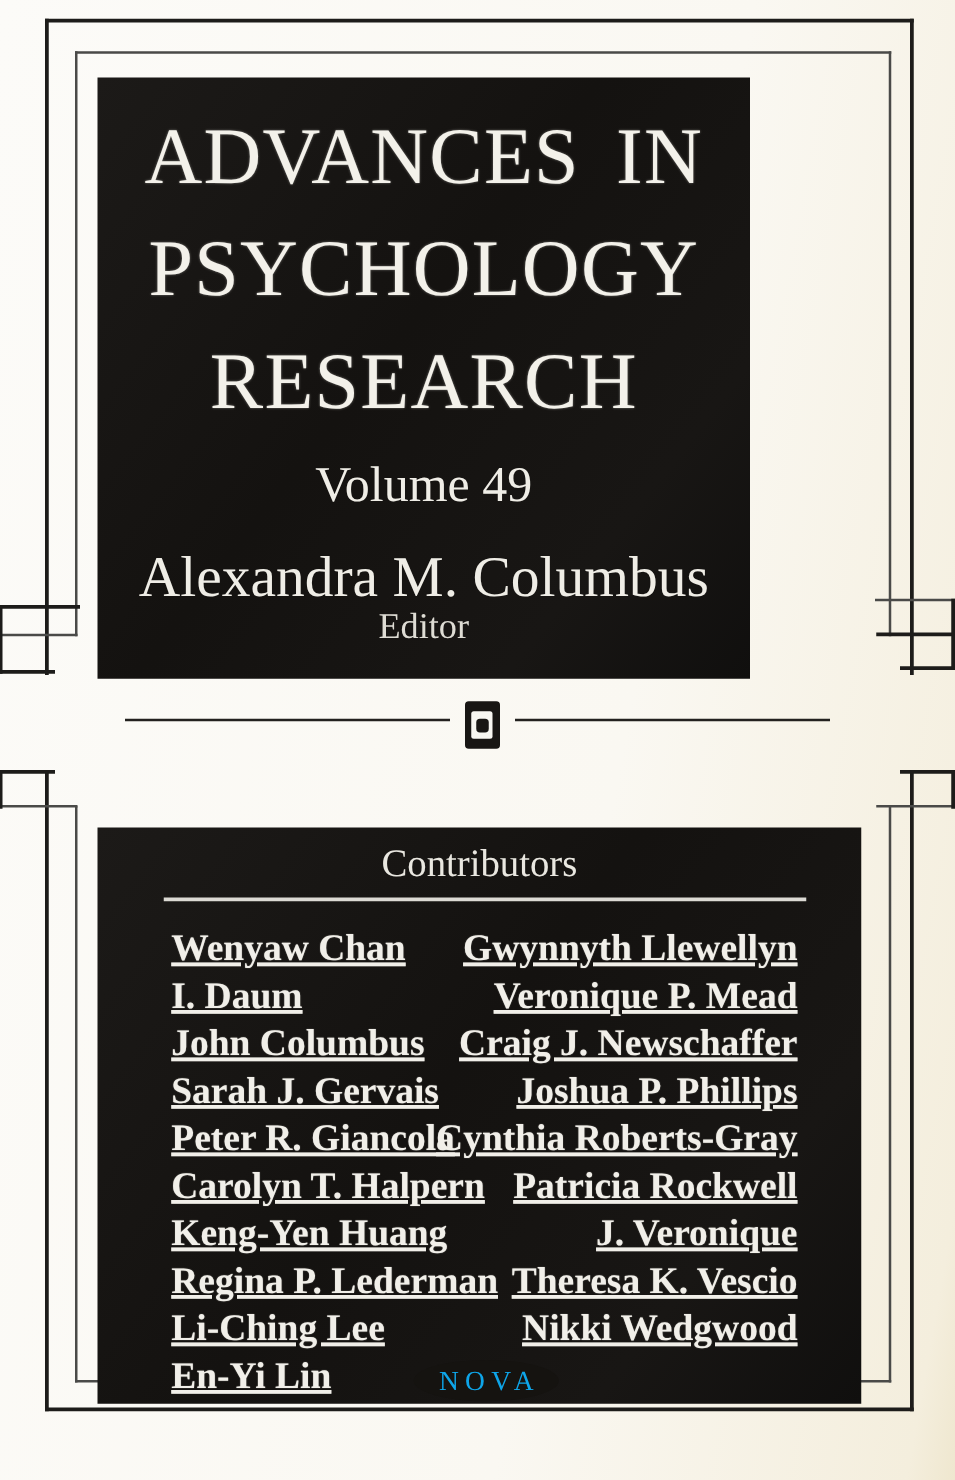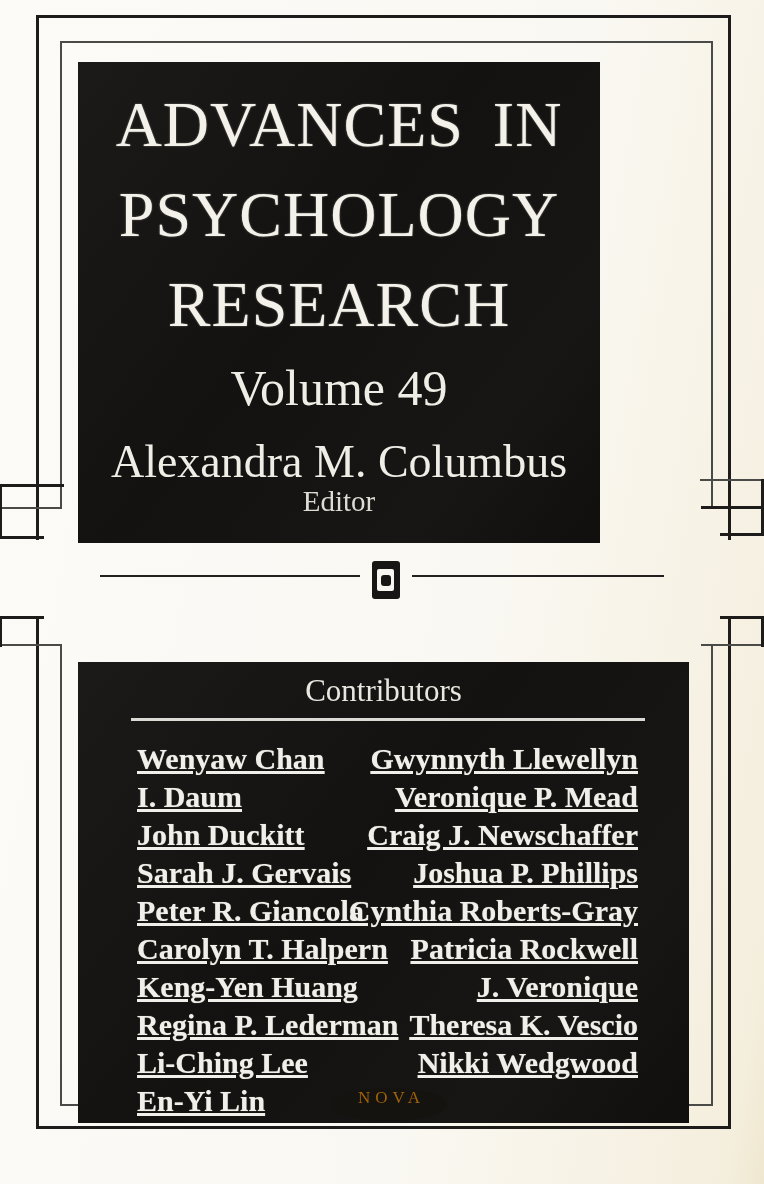--- a/index.html
+++ b/index.html
@@ -18,41 +18,41 @@
     background:linear-gradient(128deg,#1c1a18 0%,#141210 45%,#181614 78%,#100f0e 100%);
     color:var(--text,#f0eee8);text-align:center;
   }
   .title-box{left:78px;top:62px;width:522px;height:481px;}
   .contrib-box{left:78px;top:622px;width:611px;height:461px;margin-top:40px;}
   .main-title{
     position:absolute;top:18px;left:0;width:100%;
     font-size:64px;line-height:90px;letter-spacing:1px;word-spacing:12px;
     color:#f3f1ea;text-shadow:0 0 2px rgba(240,238,230,.45);
   }
-  .volume{position:absolute;top:296px;left:0;width:100%;font-size:50px;line-height:60px;color:#efede6;}
+  .volume{position:absolute;top:296px;left:0;width:100%;font-size:40px;line-height:60px;color:#efede6;}
   .author{position:absolute;top:374px;left:0;width:100%;font-size:46px;line-height:52px;color:#efede6;}
   .editor-role{position:absolute;top:422px;left:0;width:100%;font-size:29px;line-height:34px;color:#dedcd4;}
   
   .divider{position:absolute;height:2px;background:#23211f;}
   .orn{position:absolute;left:372px;top:561px;width:28px;height:38px;background:#181614;border-radius:3px;}
   .orn .inner{position:absolute;left:5px;top:8px;width:17px;height:22px;background:#f7f6f1;border-radius:2px;}
   .orn .dot{position:absolute;left:9px;top:14px;width:10px;height:11px;background:#181614;border-radius:3px;}
   
   .contrib-heading{position:absolute;top:12px;left:0;width:100%;font-size:31px;line-height:34px;color:#e9e7e0;}
   .contrib-rule{position:absolute;left:53px;top:56px;width:514px;height:3px;background:#dcdad4;}
   .name-col{position:absolute;top:78px;font-weight:bold;font-size:30px;color:#f1efe9;text-shadow:0 0 1px rgba(240,238,230,.5);text-decoration:underline;}
   .name-col .name{height:38px;line-height:38px;white-space:nowrap;}
   .col-left{left:59px;text-align:left;}
   .col-right{right:51px;text-align:right;}
   
   .nova{
     position:absolute;left:331px;top:1088px;width:116px;height:33px;
-    background:#151310;border-radius:50%;color:#a16207;
-    font-size:17px;letter-spacing:5px;text-indent:5px;
-    display:flex;justify-content:center;
+    background:#151310;border-radius:50%;color:#0ea5e9;
+    font-size:22px;letter-spacing:5px;text-indent:5px;
+    display:flex;align-items:center;justify-content:center;
   }
 </style>
 </head>
 <body>
 
 <div class="page">
 
   <div class="seg" style="left:36px;top:15px;width:695px;height:3px;"></div>
   <div class="seg" style="left:36px;top:15px;width:3px;height:525px;"></div>
   <div class="seg" style="left:728px;top:15px;width:3px;height:525px;"></div>
@@ -102,21 +102,21 @@
     <div class="inner"></div>
     <div class="dot"></div>
   </div>
 
   <div class="panel contrib-box">
     <div class="contrib-heading">Contributors</div>
     <div class="contrib-rule"></div>
     <div class="name-col col-left">
       <div class="name">Wenyaw Chan</div>
       <div class="name">I. Daum</div>
-      <div class="name">John Duckitt</div>
+      <div class="name">John Columbus</div>
       <div class="name">Sarah J. Gervais</div>
       <div class="name">Peter R. Giancola</div>
       <div class="name">Carolyn T. Halpern</div>
       <div class="name">Keng-Yen Huang</div>
       <div class="name">Regina P. Lederman</div>
       <div class="name">Li-Ching Lee</div>
       <div class="name">En-Yi Lin</div>
     </div>
     <div class="name-col col-right">
       <div class="name">Gwynnyth Llewellyn</div>

